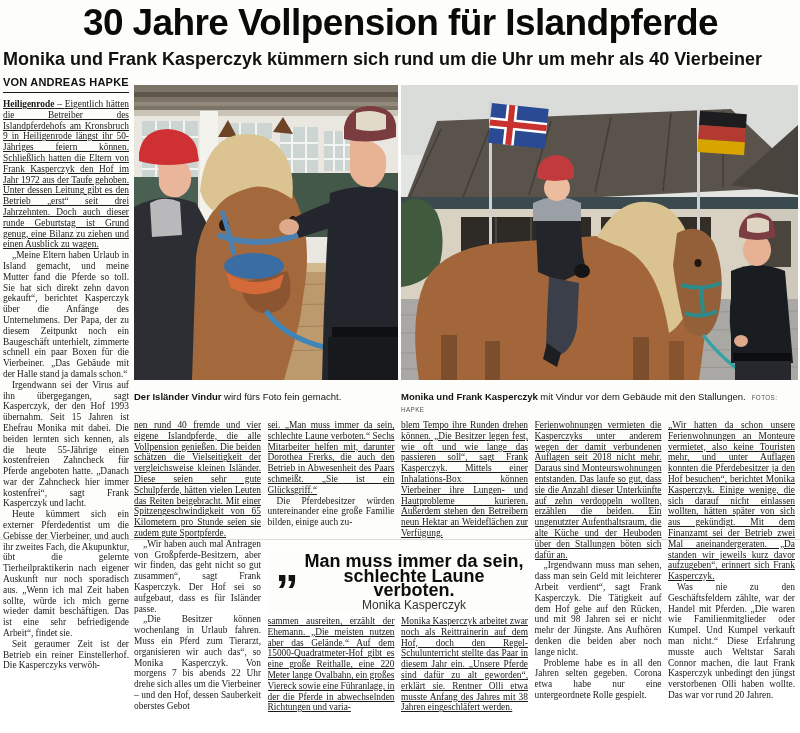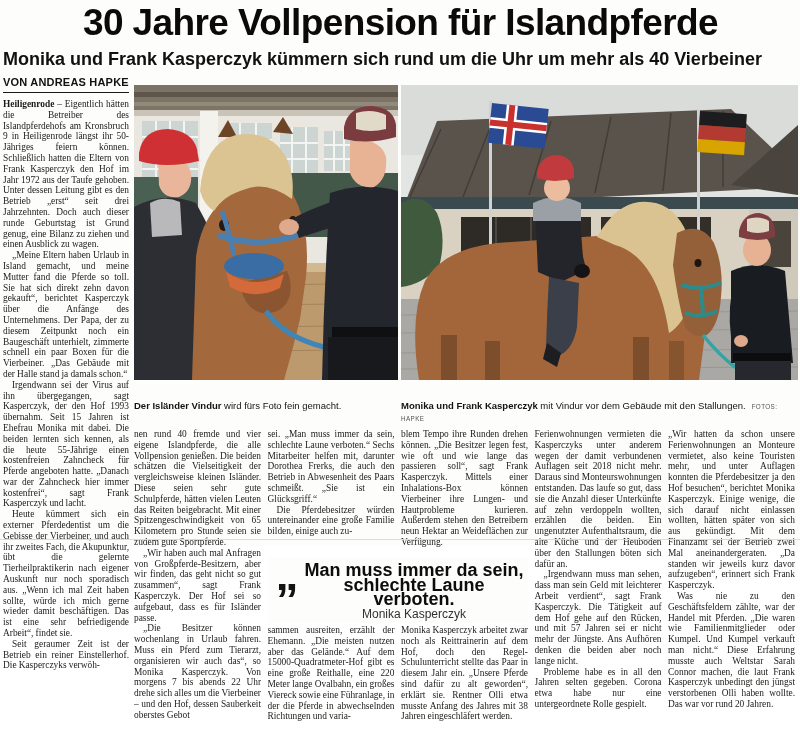--- a/index.html
+++ b/index.html
@@ -19,29 +19,29 @@
   .right-region { flex:1; padding-top:12px; }
 
   .byline { display:block; width:126px; font-family:"Liberation Sans", sans-serif; font-weight:bold;
             font-size:11px; letter-spacing:0.2px; color:#111; border-bottom:1.6px solid #1a1a1a;
             padding:3px 0 4px 0; }
 
   .colbody { font-size:9.4px; line-height:10.8px; text-align:justify; hyphens:auto; -webkit-hyphens:auto;
              word-spacing:-0.2px; color:#1c1b19; }
   .col1 .colbody { margin-top:6px; height:640px; overflow:hidden; }
   .para { text-indent:9px; }
-  .colbody p:first-child, .colbody .lede { text-indent:0; }
+  .colbody p:first-child, .colbody .lede { text-indent:0;text-decoration:underline; }
   .lede-loc { font-weight:bold; }
 
   
   .photos-row { display:flex; gap:3px; }
   figure { position:relative; }
   .photo { display:block; background:#ccc; }
   .caption { font-family:"Liberation Sans", sans-serif; font-size:9.5px; line-height:11px; color:#141312;
-             margin-top:20px; }
+             margin-top:11px; }
   .caption b { font-weight:bold; }
   .credit { font-family:"Liberation Sans", sans-serif; font-size:6.3px; letter-spacing:0.4px; color:#55524e;
             margin-left:6px; }
 
   
   .cols5 { position:relative; display:flex; gap:6.5px; margin-top:5px; height:326px; overflow:hidden; }
   .tcol { width:127px; overflow:hidden; }
   .seg-top { height:130px; overflow:hidden; }
   .seg-gap { height:66px; }
   .seg-bottom { overflow:hidden; }
@@ -325,21 +325,21 @@
             </div>
           <div class="seg-gap"></div>
           <div class="colbody seg-bottom">
               <p class="para" lang="de">Monika Kasperczyk arbeitet zwar noch als Reittrainerin auf dem Hof, doch den Regel-Schulunterricht stellte das Paar in diesem Jahr ein. „Unsere Pferde sind dafür zu alt geworden“, erklärt sie. Rentner Olli etwa musste Anfang des Jahres mit 38 Jahren eingeschläfert werden.</p>
             </div>
         </div>
 
         <div class="tcol">
           <div class="colbody">
               <p class="para" lang="de">Ferienwohnungen vermieten die Kasperczyks unter anderem wegen der damit verbundenen Auflagen seit 2018 nicht mehr. Daraus sind Monteurswohnungen entstanden. Das laufe so gut, dass sie die Anzahl dieser Unterkünfte auf zehn verdoppeln wollten, erzählen die beiden. Ein ungenutzter Aufenthaltsraum, die alte Küche und der Heuboden über den Stallungen böten sich dafür an.</p>
-              <p class="para" lang="de">„Irgendwann muss man sehen, dass man sein Geld mit leichterer Arbeit verdient“, sagt Frank Kasperczyk. Die Tätigkeit auf dem Hof gehe auf den Rücken, und mit 57 Jahren sei er nicht mehr der Jüngste. Ans Aufhören denken die beiden aber noch lange nicht.</p>
+              <p class="para" lang="de">„Irgendwann muss man sehen, dass man sein Geld mit leichterer Arbeit verdient“, sagt Frank Kasperczyk. Die Tätigkeit auf dem Hof gehe auf den Rücken, und mit 98 Jahren sei er nicht mehr der Jüngste. Ans Aufhören denken die beiden aber noch lange nicht.</p>
               <p class="para" lang="de">Probleme habe es in all den Jahren selten gegeben. Corona etwa habe nur eine untergeordnete Rolle gespielt.</p>
             </div>
         </div>
 
         <div class="tcol">
           <div class="colbody">
               <p class="para" lang="de">„Wir hatten da schon unsere Ferienwohnungen an Monteure vermietet, also keine Touristen mehr, und unter Auflagen konnten die Pferdebesitzer ja den Hof besuchen“, berichtet Monika Kasperczyk. Einige wenige, die sich darauf nicht einlassen wollten, hätten später von sich aus gekündigt. Mit dem Finanzamt sei der Betrieb zwei Mal aneinandergeraten. „Da standen wir jeweils kurz davor aufzugeben“, erinnert sich Frank Kasperczyk.</p>
               <p class="para" lang="de">Was nie zu den Geschäftsfeldern zählte, war der Handel mit Pferden. „Die waren wie Familienmitglieder oder Kumpel. Und Kumpel verkauft man nicht.“ Diese Erfahrung musste auch Weltstar Sarah Connor machen, die laut Frank Kasperczyk unbedingt den jüngst verstorbenen Olli haben wollte. Das war vor rund 20 Jahren.</p>
             </div>
         </div>

